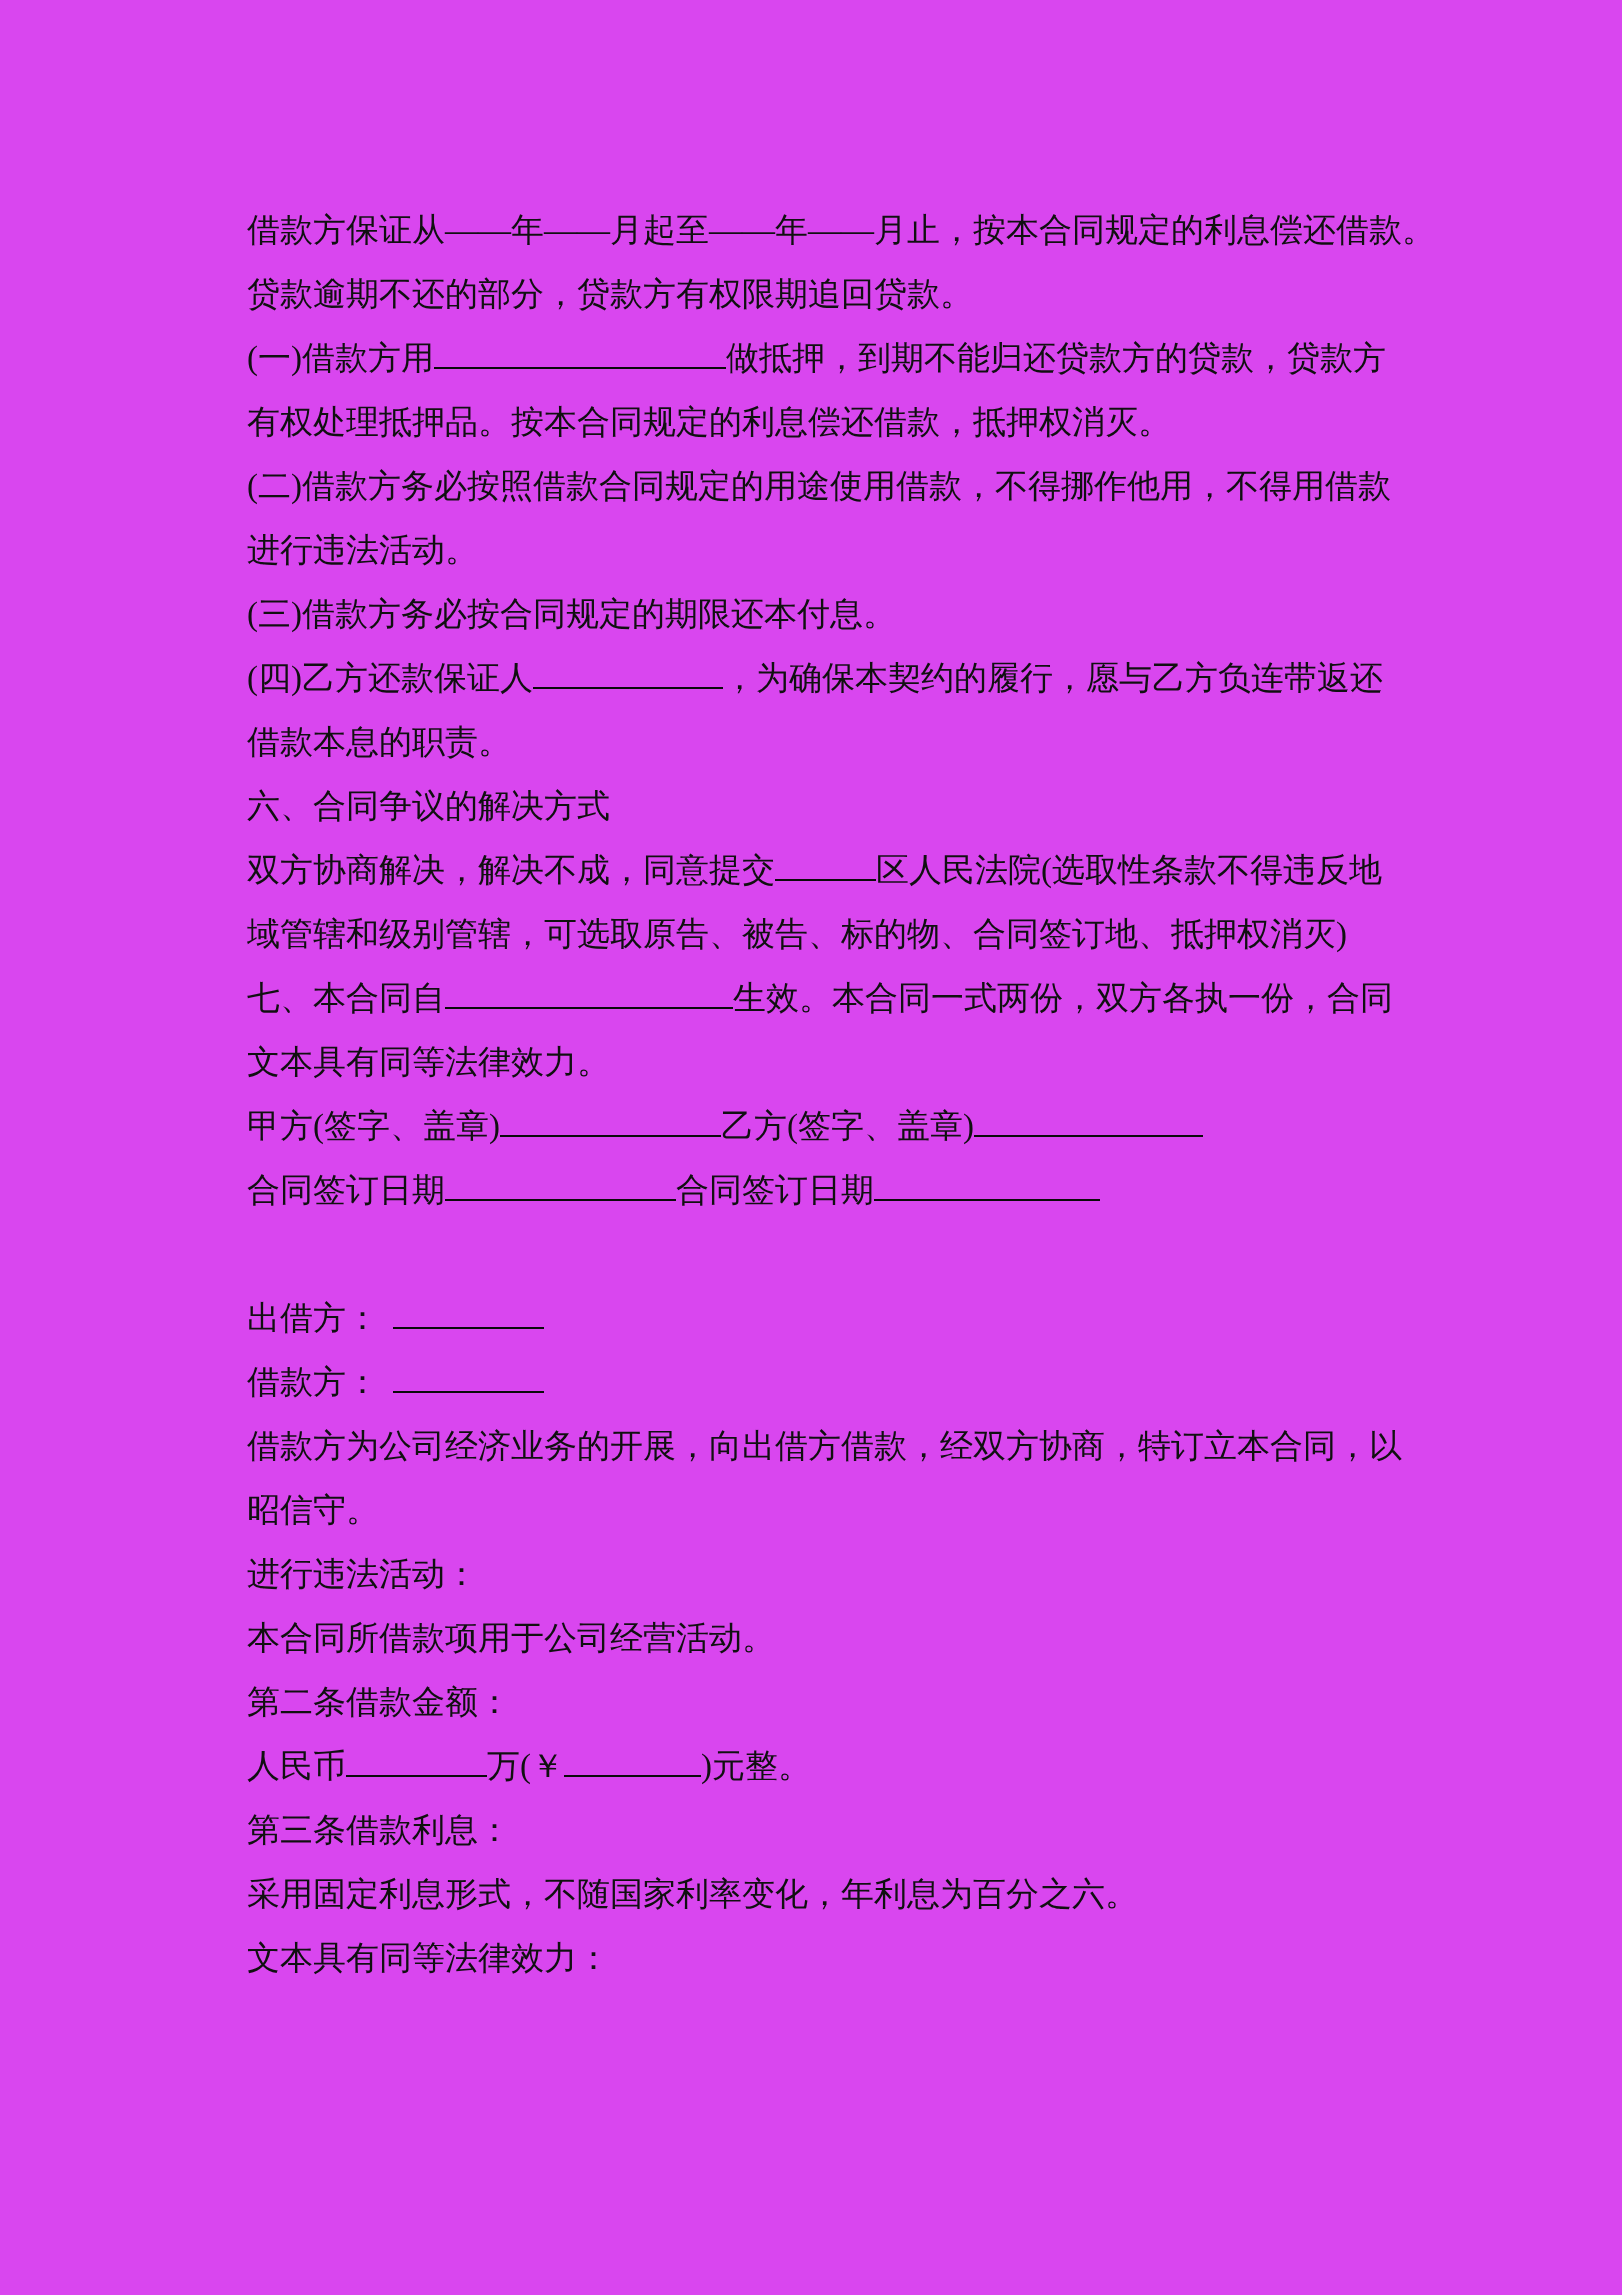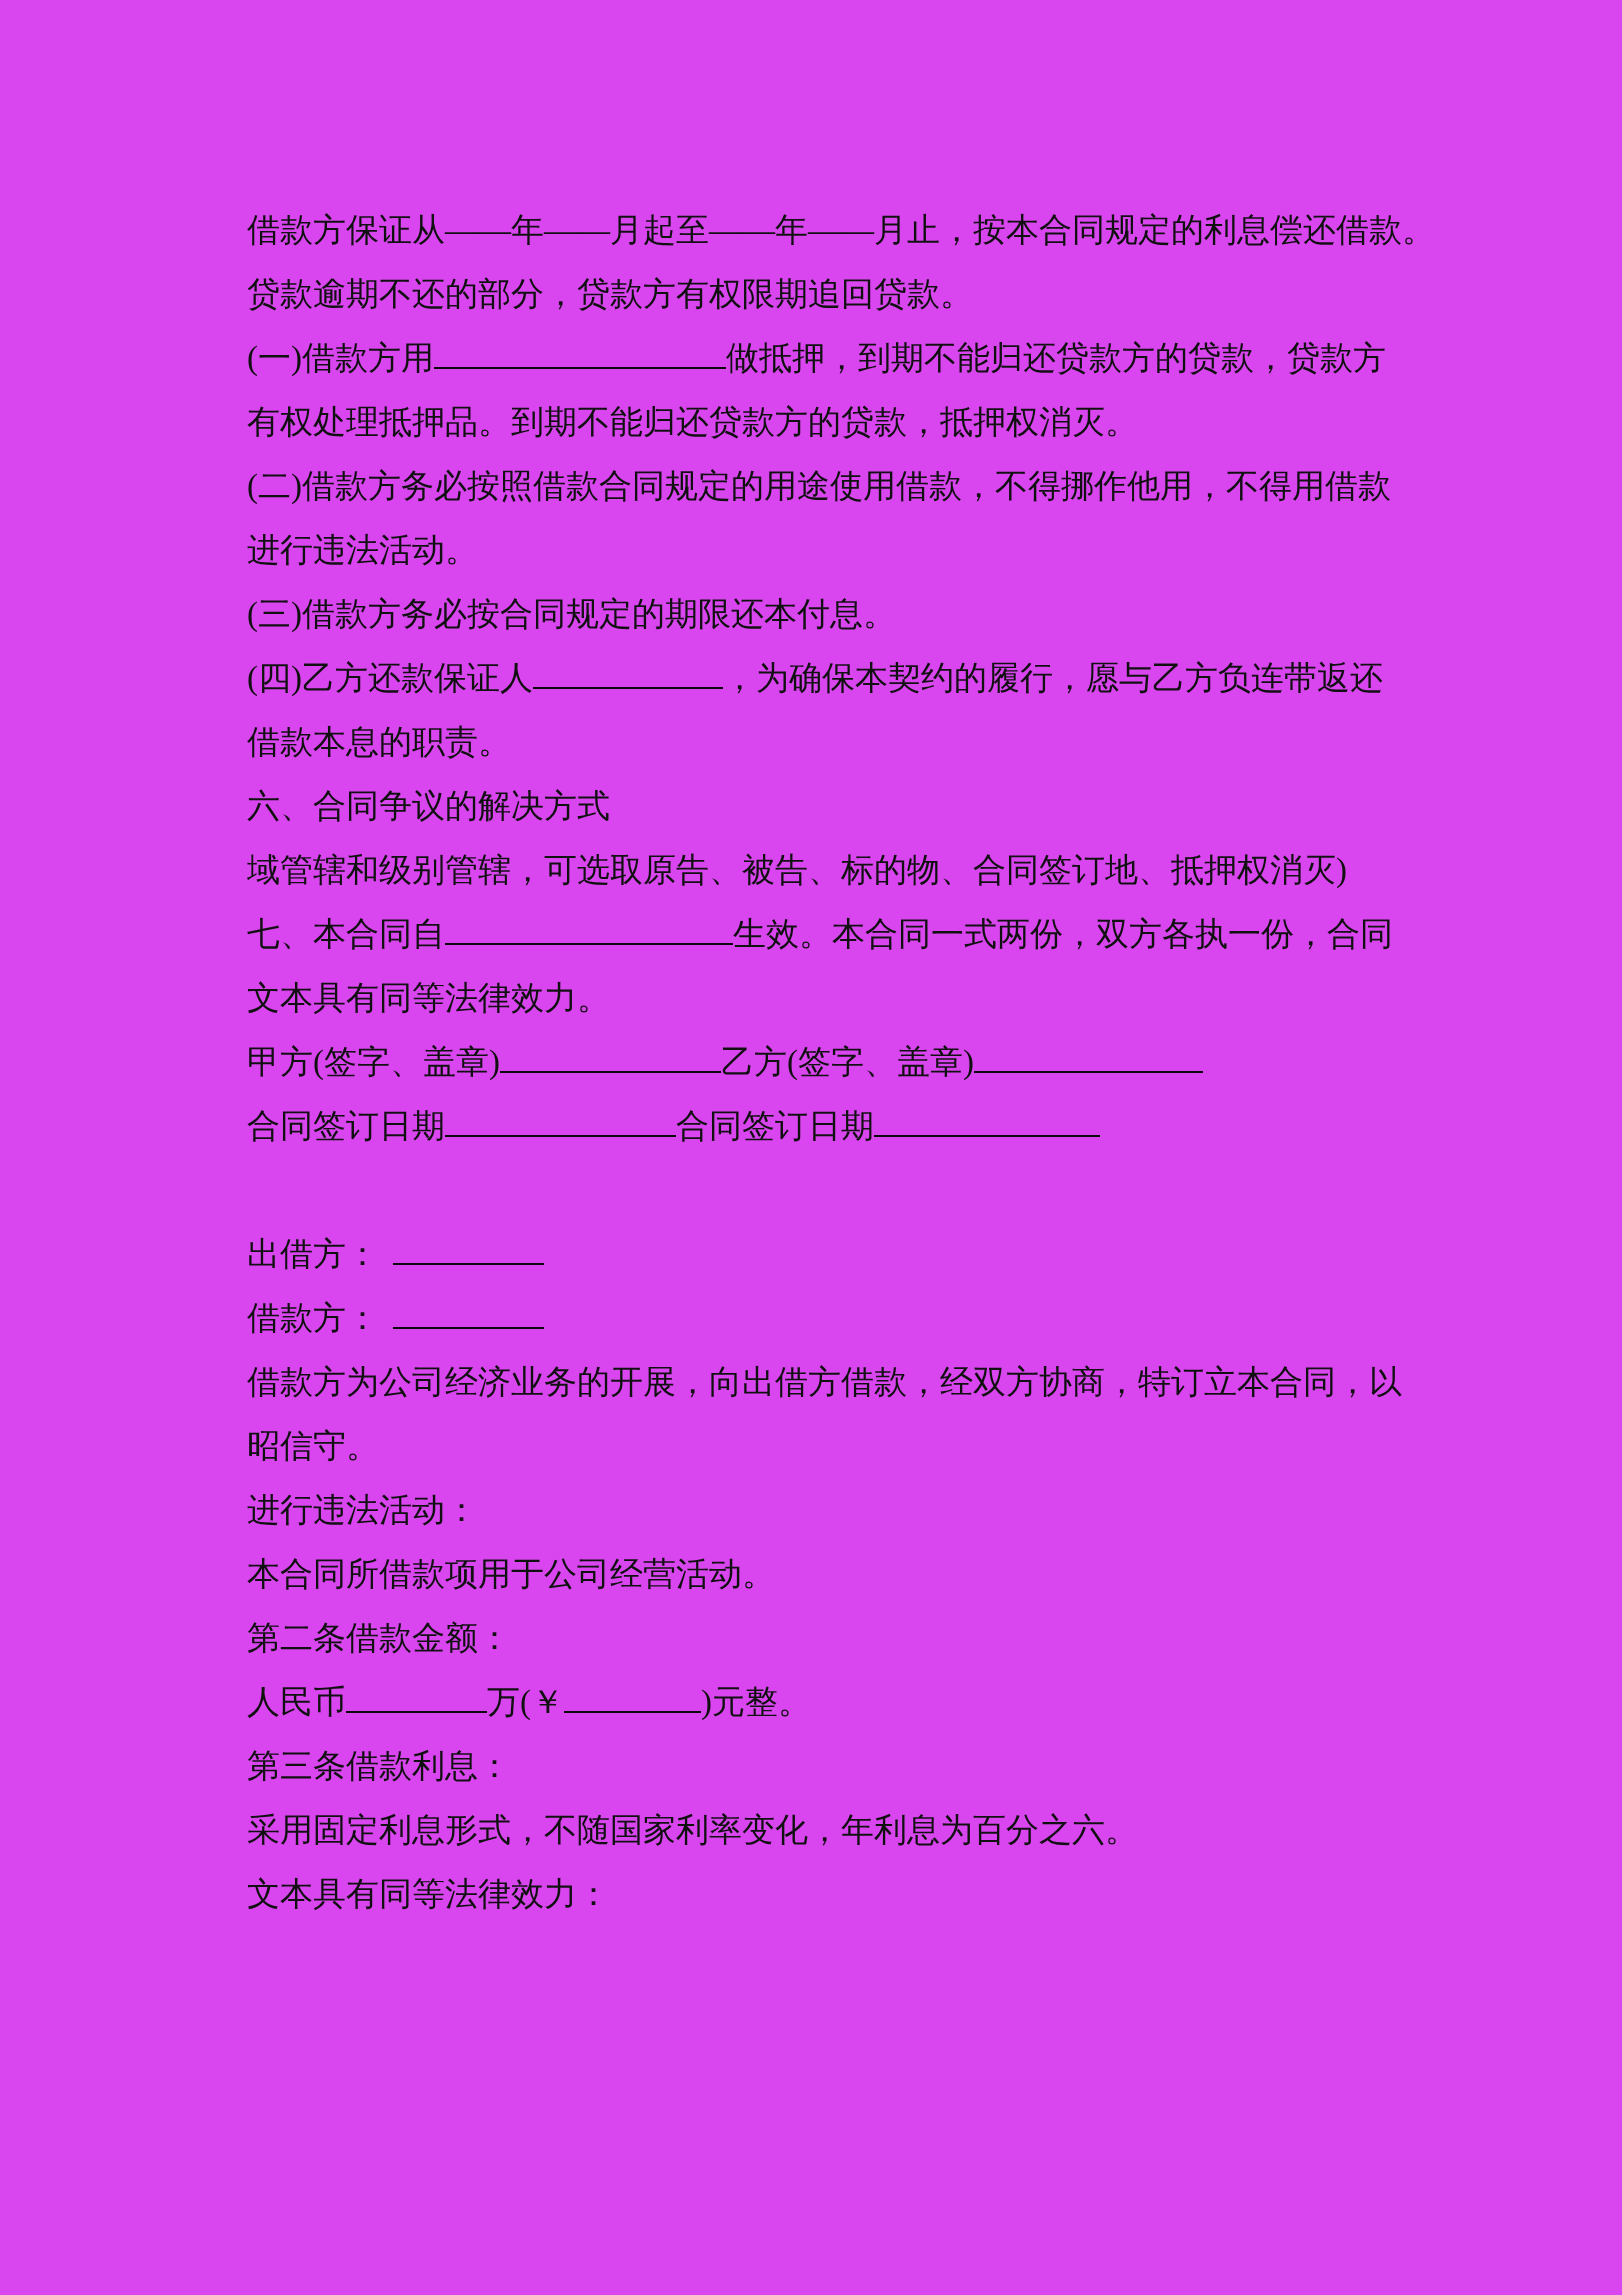--- a/index.html
+++ b/index.html
@@ -45,27 +45,28 @@
   }
 </style>
 </head>
 <body>
 
 <div class="page">
   <div class="doc" id="doc">
       <p class="line"><span>借款方保证从——年——月起至——年——月止，按本合同规定的利息偿还借款。</span></p>
       <p class="line"><span>贷款逾期不还的部分，贷款方有权限期追回贷款。</span></p>
       <p class="line"><span>(一)借款方用</span><span class="blank" style="width: 292px;"></span><span>做抵押，到期不能归还贷款方的贷款，贷款方</span></p>
-      <p class="line"><span>有权处理抵押品。到期不能归还贷款方的贷款，抵押权消灭。</span></p>
+      <p class="line"><span>有权处理抵押品。按本合同规定的利息偿还借款，抵押权消灭。</span></p>
       <p class="line"><span>(二)借款方务必按照借款合同规定的用途使用借款，不得挪作他用，不得用借款</span></p>
       <p class="line"><span>进行违法活动。</span></p>
       <p class="line"><span>(三)借款方务必按合同规定的期限还本付息。</span></p>
       <p class="line"><span>(四)乙方还款保证人</span><span class="blank" style="width: 190px;"></span><span>，为确保本契约的履行，愿与乙方负连带返还</span></p>
       <p class="line"><span>借款本息的职责。</span></p>
       <p class="line"><span>六、合同争议的解决方式</span></p>
+      <p class="line"><span>双方协商解决，解决不成，同意提交</span><span class="blank" style="width: 101px;"></span><span>区人民法院(选取性条款不得违反地</span></p>
       <p class="line"><span>域管辖和级别管辖，可选取原告、被告、标的物、合同签订地、抵押权消灭)</span></p>
       <p class="line"><span>七、本合同自</span><span class="blank" style="width: 288px;"></span><span>生效。本合同一式两份，双方各执一份，合同</span></p>
       <p class="line"><span>文本具有同等法律效力。</span></p>
       <p class="line"><span>甲方(签字、盖章)</span><span class="blank" style="width: 221px;"></span><span>乙方(签字、盖章)</span><span class="blank" style="width: 229px;"></span></p>
       <p class="line"><span>合同签订日期</span><span class="blank" style="width: 231px;"></span><span>合同签订日期</span><span class="blank" style="width: 226px;"></span></p>
       <p class="line"></p>
       <p class="line"><span>出借方：</span><span class="gap" style="width: 14.4px;"></span><span class="blank" style="width: 151px;"></span></p>
       <p class="line"><span>借款方：</span><span class="gap" style="width: 14.4px;"></span><span class="blank" style="width: 151px;"></span></p>
       <p class="line"><span>借款方为公司经济业务的开展，向出借方借款，经双方协商，特订立本合同，以</span></p>
       <p class="line"><span>昭信守。</span></p>

